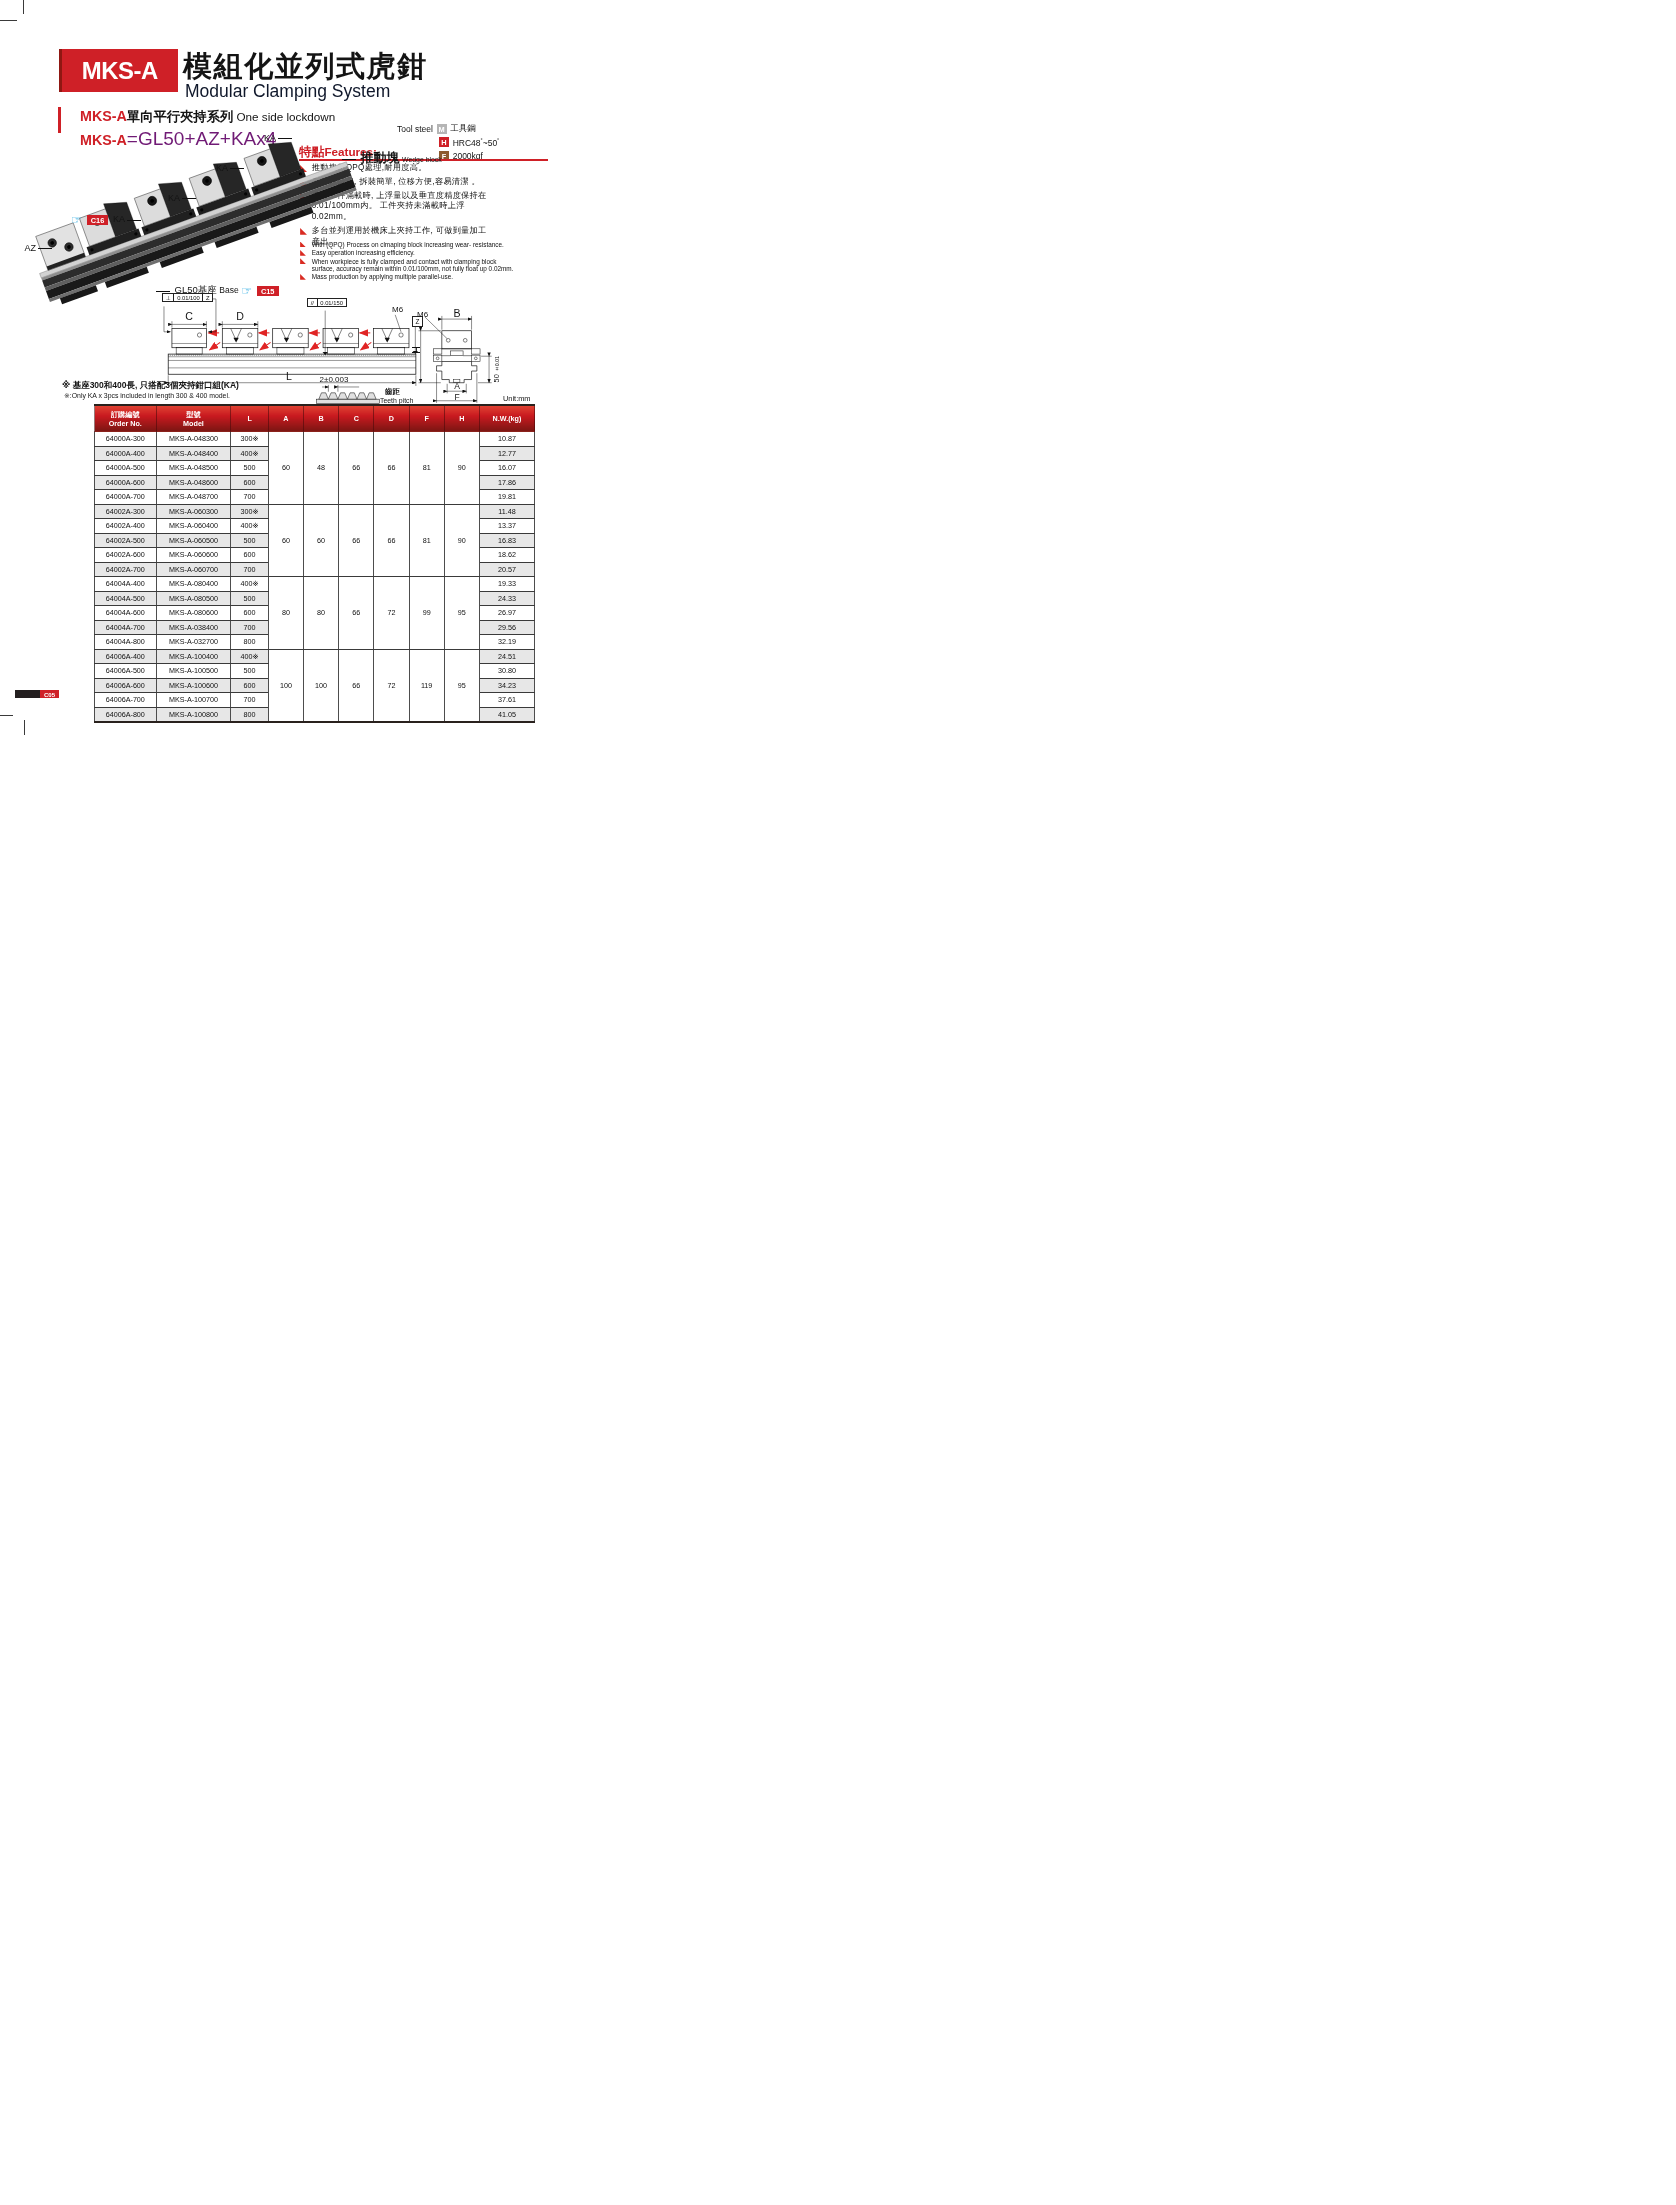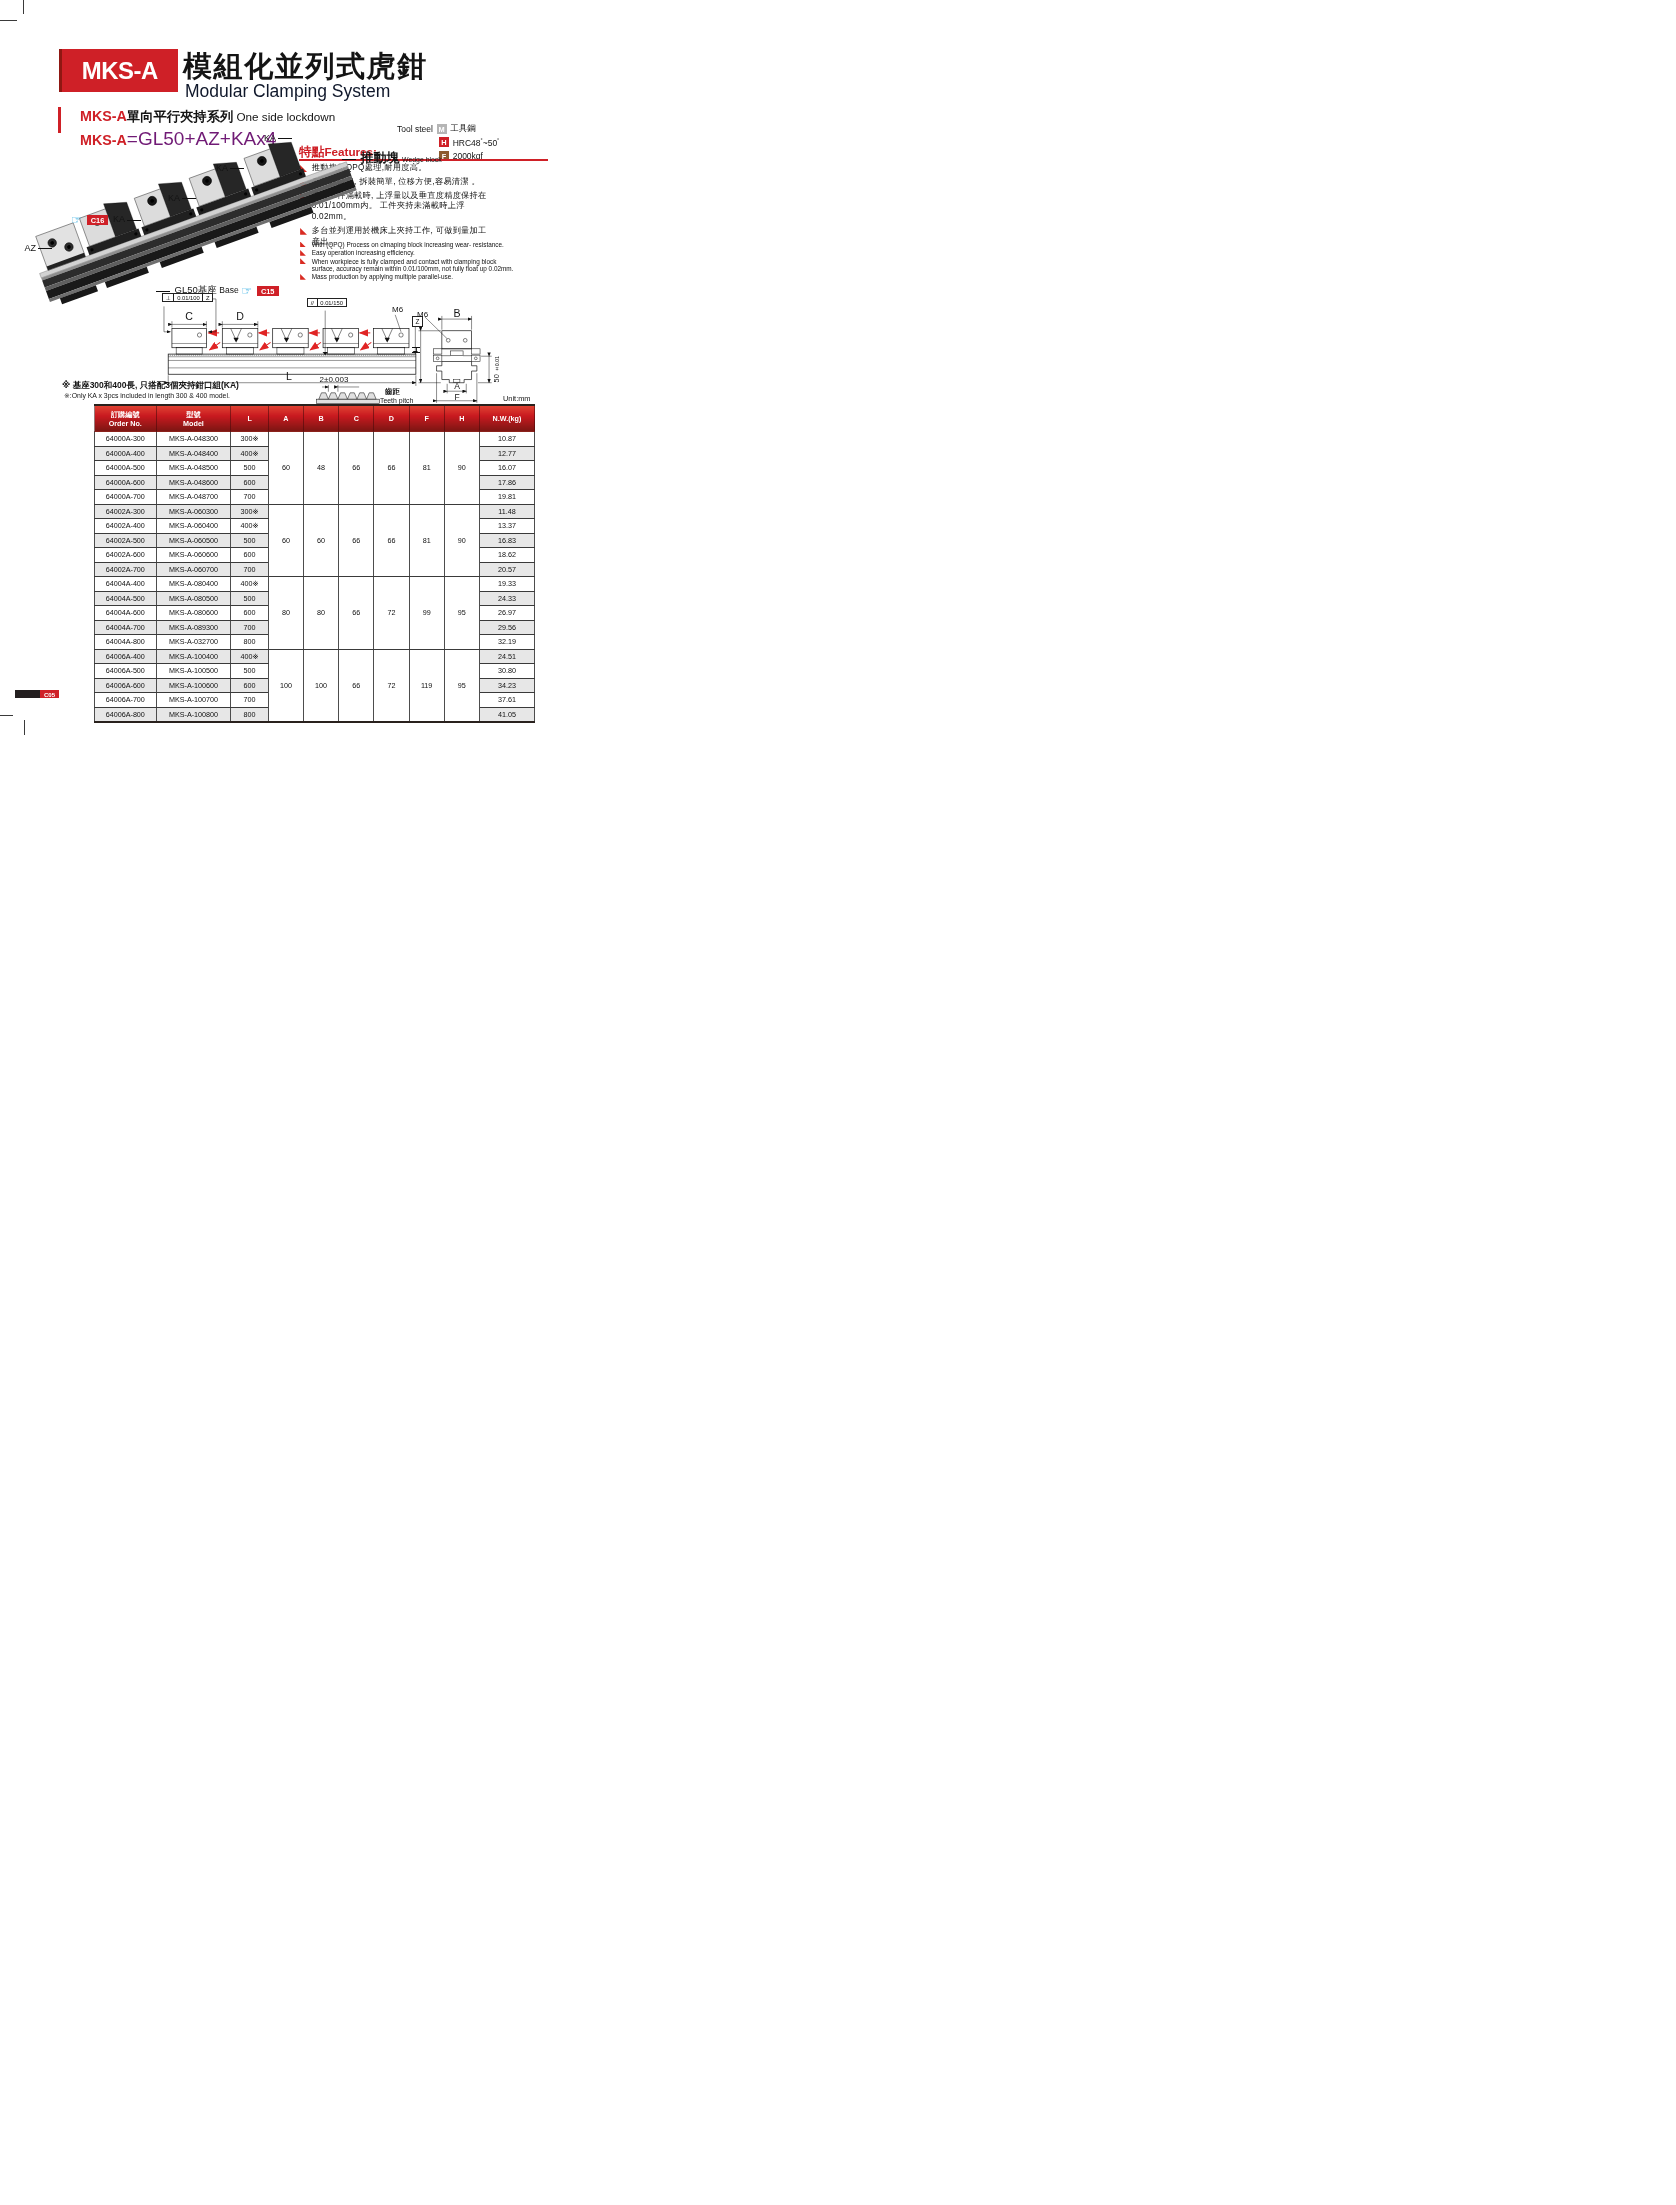--- a/index.html
+++ b/index.html
@@ -549,21 +549,21 @@
           <td class="c-nw even">24.33</td>
         </tr>
         <tr>
           <td class="c-order odd">64004A-600</td>
           <td class="c-model odd">MKS-A-080600</td>
           <td class="c-l odd">600</td>
           <td class="c-nw odd">26.97</td>
         </tr>
         <tr>
           <td class="c-order even">64004A-700</td>
-          <td class="c-model even">MKS-A-089300</td>
+          <td class="c-model even">MKS-A-038400</td>
           <td class="c-l even">700</td>
           <td class="c-nw even">29.56</td>
         </tr>
         <tr>
           <td class="c-order odd">64004A-800</td>
           <td class="c-model odd">MKS-A-032700</td>
           <td class="c-l odd">800</td>
           <td class="c-nw odd">32.19</td>
         </tr>
         <tr class="g-top">

